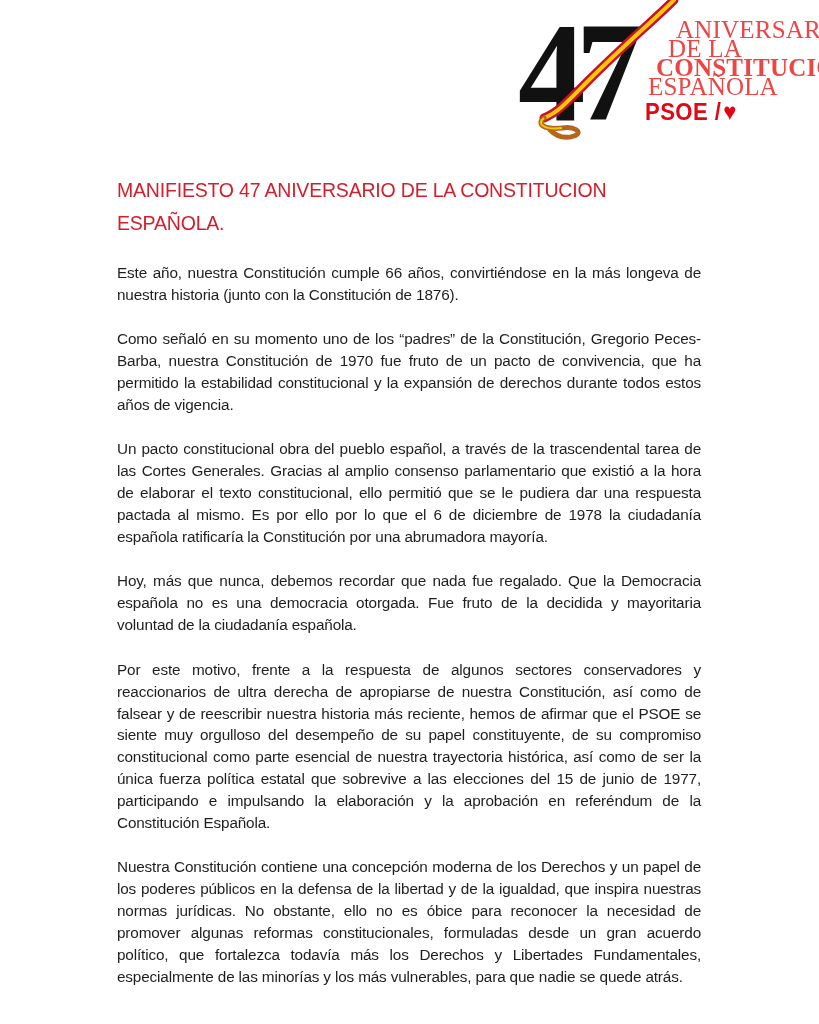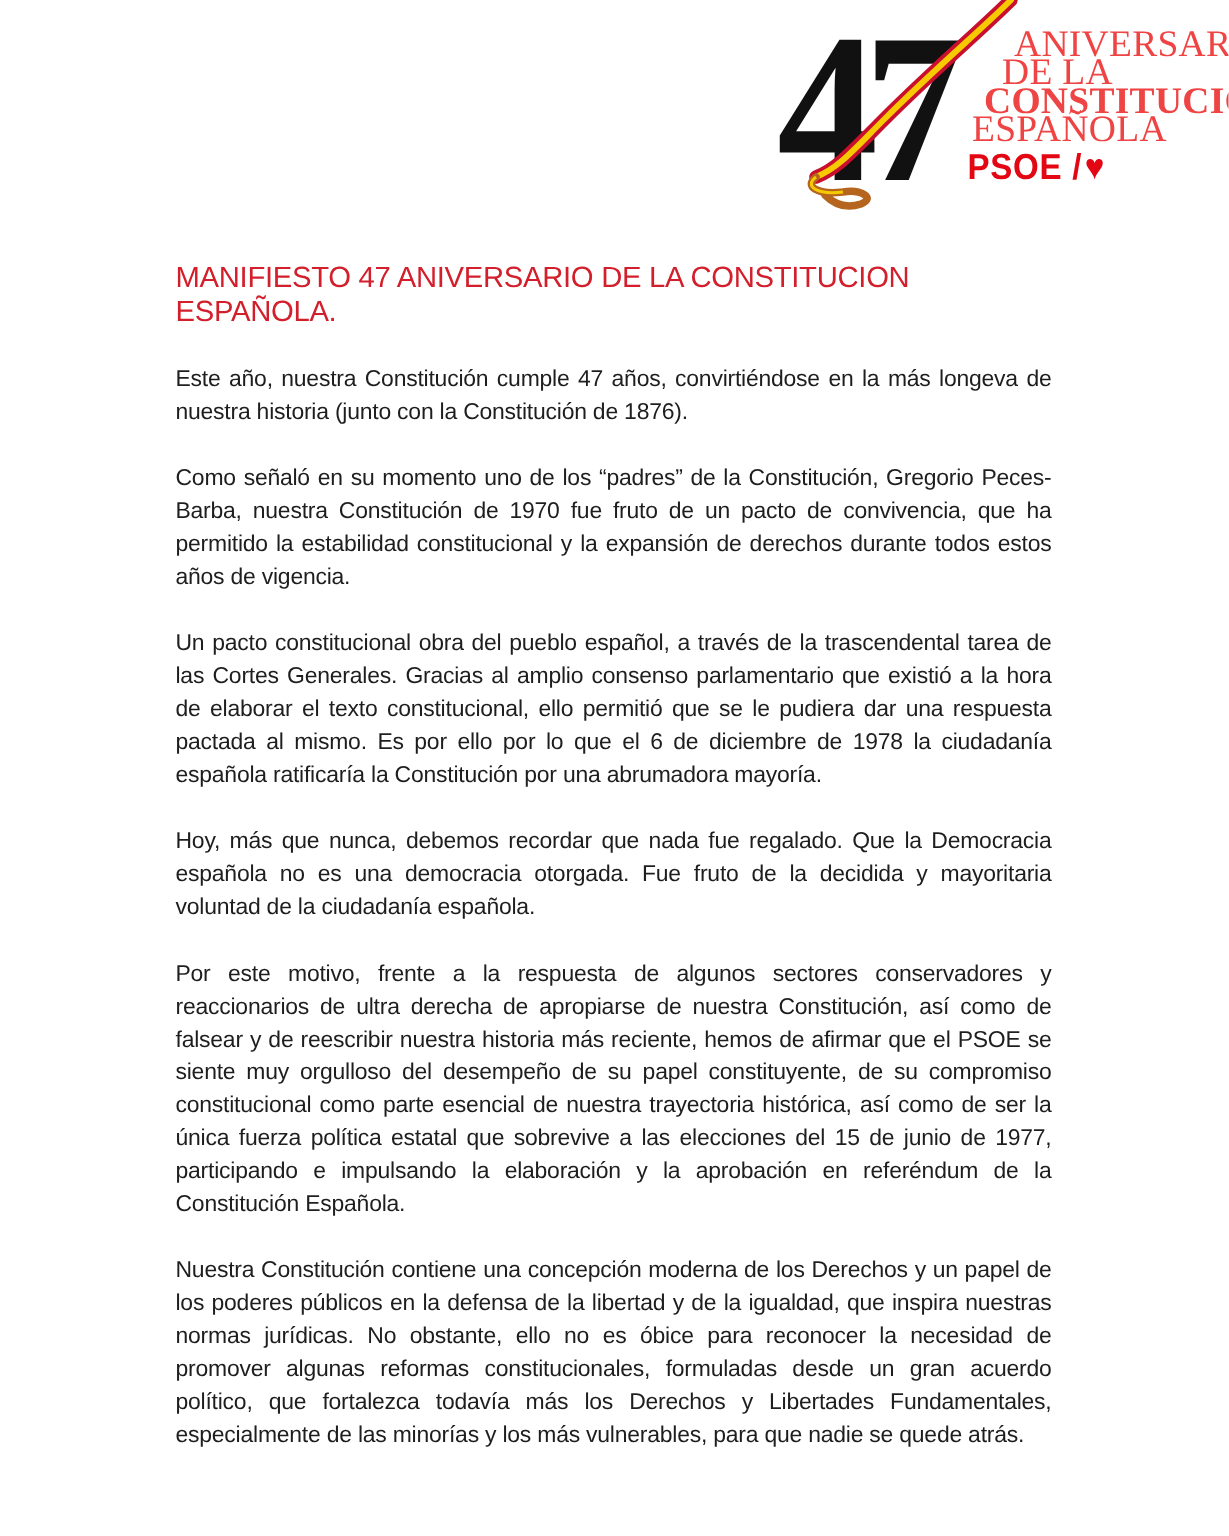--- a/index.html
+++ b/index.html
@@ -25,21 +25,21 @@
   .logo-lines .l4 { padding-left: 0px; }
   .psoe {
     position: absolute; left: 131px; top: 98px; font-family: "Liberation Sans", sans-serif;
     font-weight: bold; font-size: 24px; color: #e30613; letter-spacing: 0.5px; white-space: nowrap;
     transform: scaleX(0.92); transform-origin: left top;
   }
   .heart { display: inline-block; color: #e30613; font-size: 24px; margin-left: 2px; }
 
   .content { position: absolute; left: 117px; top: 174px; width: 584px; }
   .title {
-    color: #d21f2b; font-size: 19.5px; line-height: 23px; margin: 0 0 22px 0; font-weight: normal;
+    color: #d21f2b; font-size: 19.5px; line-height: 33px; margin: 0 0 22px 0; font-weight: normal;
     letter-spacing: -0.2px;
   }
   .para {
     font-size: 15.3px; line-height: 21.9px; text-align: justify; margin: 0 0 22.5px 0;
     letter-spacing: -0.15px;
   }
 </style>
 </head>
 <body>
 
@@ -57,19 +57,19 @@
     <div class="l3">CONSTITUCION</div>
     <div class="l4">ESPAÑOLA</div>
   </div>
   <div class="psoe">
     <span>PSOE /</span><span class="heart">♥</span>
   </div>
 </div>
 
 <div class="content">
   <h1 class="title">MANIFIESTO 47 ANIVERSARIO DE LA CONSTITUCION ESPAÑOLA.</h1>
-  <p class="para">Este año, nuestra Constitución cumple 47 años, convirtiéndose en la más longeva de nuestra historia (junto con la Constitución de 1876).</p>
+  <p class="para">Este año, nuestra Constitución cumple 66 años, convirtiéndose en la más longeva de nuestra historia (junto con la Constitución de 1876).</p>
   <p class="para">Como señaló en su momento uno de los “padres” de la Constitución, Gregorio Peces-Barba, nuestra Constitución de 1970 fue fruto de un pacto de convivencia, que ha permitido la estabilidad constitucional y la expansión de derechos durante todos estos años de vigencia.</p>
   <p class="para">Un pacto constitucional obra del pueblo español, a través de la trascendental tarea de las Cortes Generales. Gracias al amplio consenso parlamentario que existió a la hora de elaborar el texto constitucional, ello permitió que se le pudiera dar una respuesta pactada al mismo. Es por ello por lo que el 6 de diciembre de 1978 la ciudadanía española ratificaría la Constitución por una abrumadora mayoría.</p>
   <p class="para">Hoy, más que nunca, debemos recordar que nada fue regalado. Que la Democracia española no es una democracia otorgada. Fue fruto de la decidida y mayoritaria voluntad de la ciudadanía española.</p>
   <p class="para">Por este motivo, frente a la respuesta de algunos sectores conservadores y reaccionarios de ultra derecha de apropiarse de nuestra Constitución, así como de falsear y de reescribir nuestra historia más reciente, hemos de afirmar que el PSOE se siente muy orgulloso del desempeño de su papel constituyente, de su compromiso constitucional como parte esencial de nuestra trayectoria histórica, así como de ser la única fuerza política estatal que  sobrevive a las elecciones del 15 de junio de 1977, participando e impulsando la elaboración y la aprobación en referéndum de la Constitución Española.</p>
   <p class="para">Nuestra Constitución contiene una concepción moderna de los Derechos y un papel de los poderes públicos en la defensa de la libertad y de la igualdad, que inspira nuestras normas jurídicas. No obstante, ello no es óbice para reconocer la necesidad de promover algunas reformas constitucionales, formuladas desde un gran acuerdo político, que fortalezca todavía más los Derechos y Libertades Fundamentales, especialmente de las minorías y los más vulnerables, para que nadie se quede atrás.</p>
 </div>
 
 </body></html>

